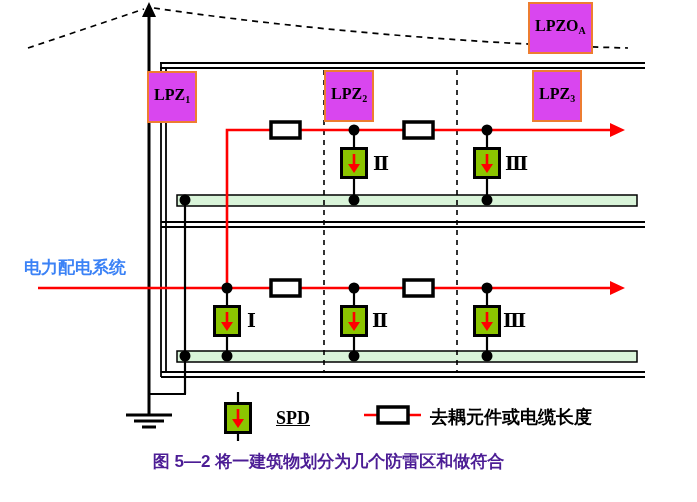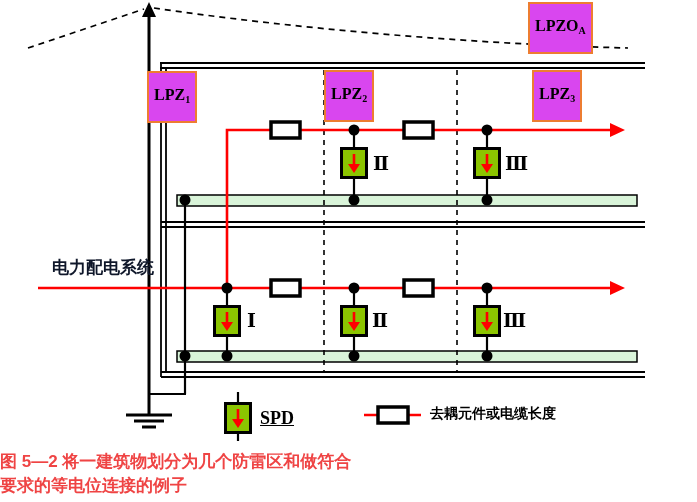--- a/index.html
+++ b/index.html
@@ -9,25 +9,25 @@
   
   .zlabel{position:absolute;border:2px solid #ed7d31;background:#d946ef;color:#000;
           font-family:"Liberation Serif","DejaVu Serif",serif;font-weight:bold;
           font-size:16px;line-height:17px;padding:13px 5px;white-space:nowrap;}
   .zlabel .sub{font-size:10px;vertical-align:-3px;font-weight:bold;}
   
   .spd{position:absolute;width:22px;height:26px;border:3px solid #000;background:#8cc500;
        display:flex;align-items:center;justify-content:center;}
   .roman{position:absolute;color:#000;font-family:"Liberation Serif","DejaVu Serif",serif;
          font-weight:bold;font-size:19px;line-height:19px;}
-  .cjk{position:absolute;color:#0f172a;font-weight:bold;font-size:17px;line-height:20px;white-space:nowrap;margin-left:28px;}
-  .legend-text{position:absolute;color:#000;font-weight:bold;font-size:14px;white-space:nowrap;}
+  .cjk{position:absolute;color:#3b82f6;font-weight:bold;font-size:17px;line-height:20px;white-space:nowrap;}
+  .legend-text{position:absolute;color:#000;font-weight:bold;font-size:18px;white-space:nowrap;}
   .spd-word{position:absolute;color:#000;font-family:"Liberation Serif","DejaVu Serif",serif;
             font-weight:bold;font-size:18px;}
-  .caption{position:absolute;left:0;width:657px;text-align:left;color:#ef4444;
+  .caption{position:absolute;left:0;width:657px;text-align:center;color:#4c1d95;
            font-weight:bold;font-size:17px;}
 </style>
 </head>
 <body>
 
 <div class="stage">
 
   <svg class="art" width="697" height="502" viewBox="0 0 697 502">
 
     <g stroke="#000000" stroke-width="1.7" fill="none" stroke-dasharray="6 5">
@@ -172,18 +172,17 @@
   <span class="roman" style="left:503px;top:311px;">Ⅲ</span>
 
   <div class="cjk" style="left:24px;top:258px;">电力配电系统</div>
 
   <div class="spd" style="left:224px;top:402px;">
     <svg width="16" height="22">
       <line x1="8" y1="2" x2="8" y2="13" stroke="#f00" stroke-width="2.6"></line>
       <polygon points="2,12 14,12 8,21" fill="#f00"></polygon>
     </svg>
   </div>
-  <span class="spd-word" style="left:260px;top:408px;text-decoration:underline;">SPD</span>
+  <span class="spd-word" style="left:276px;top:408px;text-decoration:underline;">SPD</span>
   <span class="legend-text" style="left:430px;top:405px;">去耦元件或电缆长度</span>
 
   <div class="caption" style="top:450px;">图 5—2 将一建筑物划分为几个防雷区和做符合</div>
-  <div class="caption" style="top:474px;">要求的等电位连接的例子</div>
 </div>
 
 </body></html>

